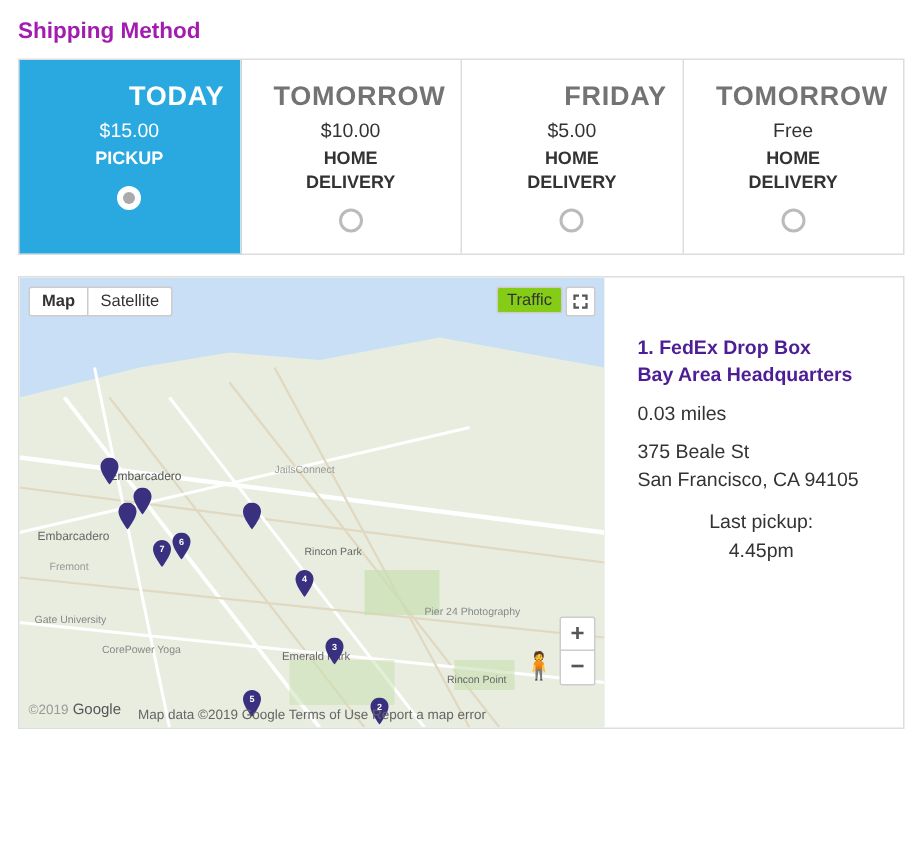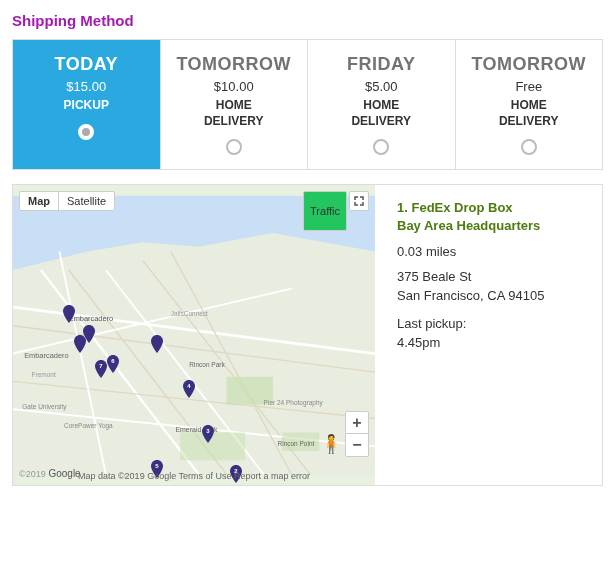--- a/index.html
+++ b/index.html
@@ -40,20 +40,21 @@
 
     .shipping-card.active {
       background: #29a9e0;
       color: #fff;
     }
 
     .card-day {
       font-size: 18px;
       font-weight: bold;
       letter-spacing: 0.5px;
+      text-align: right;
     }
 
     .card-price {
       font-size: 13px;
       margin: 4px 0;
     }
 
     .card-method {
       font-size: 12px;
       font-weight: bold;
@@ -109,21 +110,21 @@
     }
 
     
     .map-section {
       display: flex;
       gap: 10px;
       border: 1px solid #ddd;
     }
 
     .map-container {
-      width: 362px;
+      width: 390px;
       min-height: 300px;
       position: relative;
       background: #e8f0e0;
       flex-shrink: 0;
       overflow: hidden;
     }
 
     
     .map-tabs {
       position: absolute;
@@ -147,24 +148,24 @@
     .map-tab-divider {
       width: 1px;
       background: #ccc;
     }
 
     
     .traffic-btn {
       position: absolute;
       top: 6px;
       right: 28px;
-      background: #22c55e;
+      background: #84cc16;
       border: 1px solid #ccc;
       border-radius: 2px;
-      padding: 13px 6px;
+      padding: 2px 6px;
       font-size: 11px;
       cursor: pointer;
       z-index: 10;
     }
 
     
     .fullscreen-btn {
       position: absolute;
       top: 6px;
       right: 6px;
@@ -255,44 +256,46 @@
     }
 
     
     .location-info {
       flex: 1;
       padding: 14px 12px;
       min-width: 0;
     }
 
     .location-name {
-      color: #4d7c0f;
+      color: #4c1d95;
       font-weight: bold;
       font-size: 13px;
       margin-bottom: 8px;
       line-height: 1.4;
+      margin-top: 24px;
     }
 
     .location-distance {
       color: #333;
       margin-bottom: 8px;
       font-size: 13px;
     }
 
     .location-address {
       color: #333;
       margin-bottom: 8px;
       font-size: 13px;
       line-height: 1.5;
     }
 
     .location-pickup {
       color: #333;
       font-size: 13px;
       line-height: 1.5;
+      text-align: center;
     }
   </style>
 </head>
 <body>
 
 <div class="section-title">Shipping Method</div>
 
 <div class="shipping-cards">
 
 <div class="shipping-card active">

